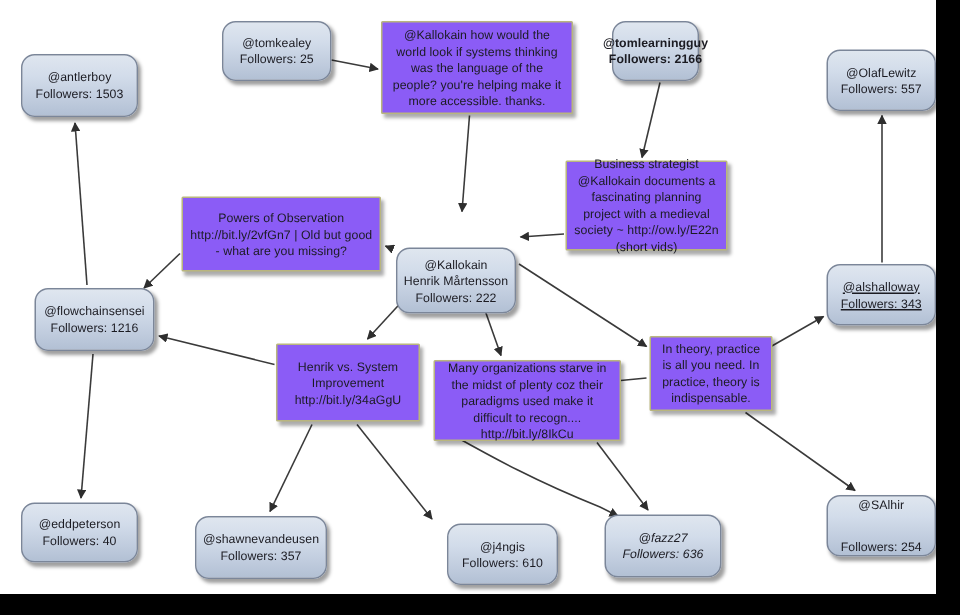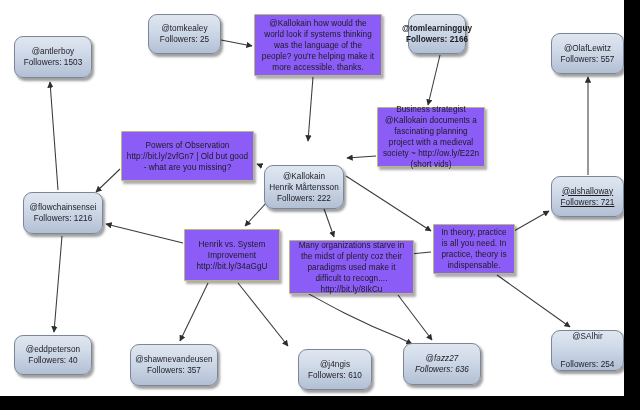--- a/index.html
+++ b/index.html
@@ -147,21 +147,21 @@
     <span class="line">Followers: 222</span>
   </div>
 
   <div class="node person" style="left:23px; top:192px; width:80px; height:42px;">
     <span class="line">@flowchainsensei</span>
     <span class="line">Followers: 1216</span>
   </div>
 
   <div class="node person" style="left:551px; top:176px; width:73px; height:41px;text-decoration:underline;">
     <span class="line">@alshalloway</span>
-    <span class="line">Followers: 721</span>
+    <span class="line">Followers: 343</span>
   </div>
 
   <div class="node person" style="left:14px; top:335px; width:78px; height:40px;">
     <span class="line">@eddpeterson</span>
     <span class="line">Followers: 40</span>
   </div>
 
   <div class="node person" style="left:130px; top:344px; width:88px; height:42px;">
     <span class="line">@shawnevandeusen</span>
     <span class="line">Followers: 357</span>

